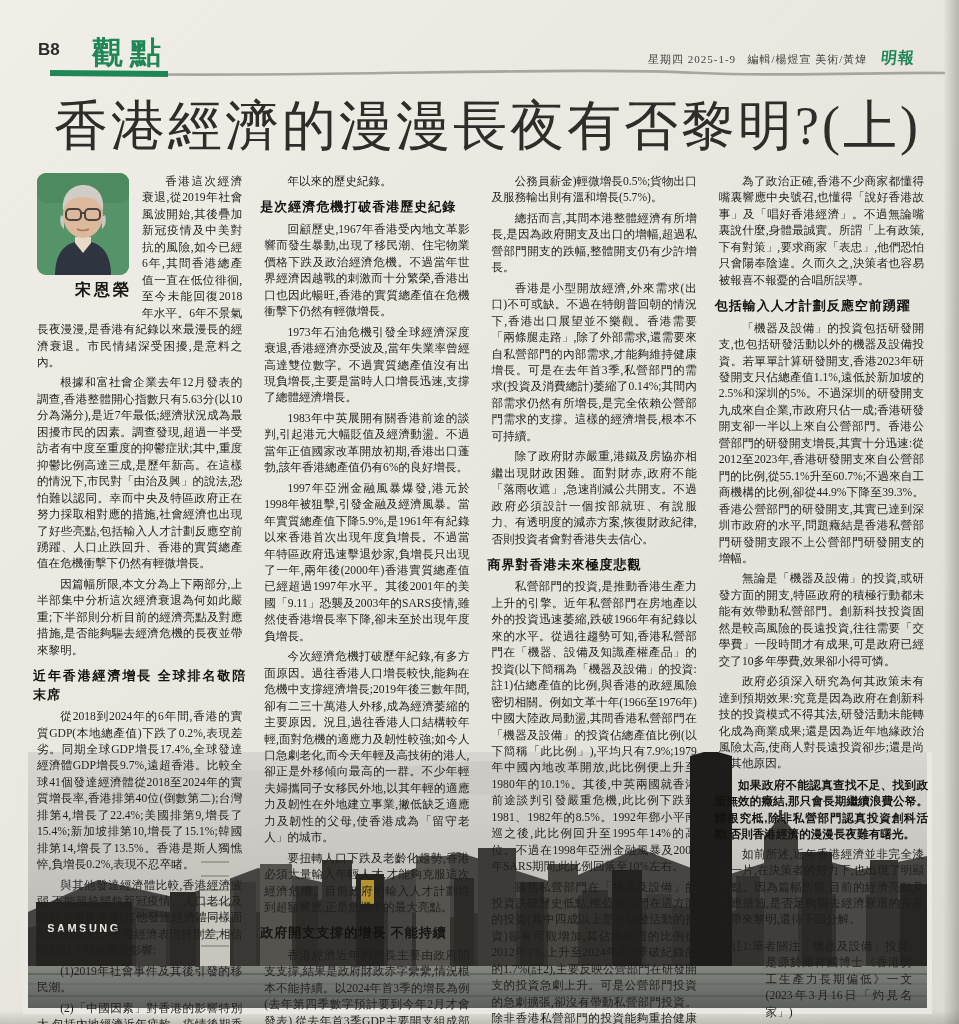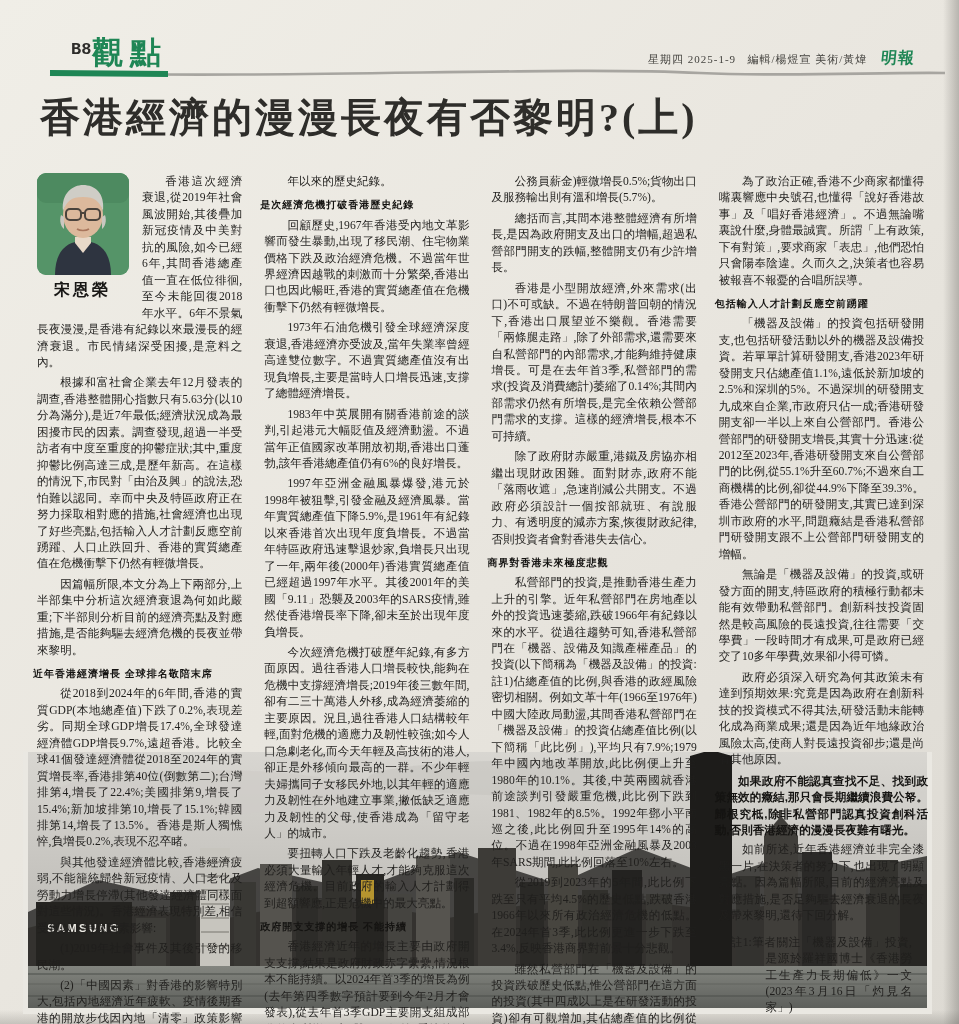--- a/index.html
+++ b/index.html
@@ -17,42 +17,42 @@
     background:linear-gradient(to right,rgba(0,0,0,0),rgba(90,88,84,.35));
     pointer-events:none;
   }
   .page::before{
     content:"";position:absolute;left:0;right:0;bottom:0;height:14px;
     background:linear-gradient(to bottom,rgba(0,0,0,0),rgba(90,88,84,.25));
     pointer-events:none;
   }
 
   
-  .hdr-pageno{position:absolute;left:71px;top:40px;font-family:Liberation Mono, monospace;font-weight:700;font-size:17px;color:#2d2c2a;z-index:3}
+  .hdr-pageno{position:absolute;left:38px;top:40px;font-family:Liberation Sans, sans-serif;font-weight:700;font-size:17px;color:#2d2c2a;z-index:3}
   .hdr-section{position:absolute;left:92px;top:32px;font-family:"Liberation Sans",sans-serif;font-weight:800;font-size:31px;letter-spacing:7px;color:#1f8655;z-index:3}
   .hdr-meta{position:absolute;right:44px;top:48px;font-size:11px;color:#44433f;z-index:3;letter-spacing:1px;white-space:nowrap}
   .hdr-masthead{display:inline-block;margin-left:10px;font-weight:800;font-size:16px;color:#1f8655;transform:skewX(-6deg);letter-spacing:1px}
   .hdr-rule{position:absolute;left:0;top:64px;width:959px;height:18px;z-index:2}
 
   
   .headline{
-    position:absolute;left:40px;top:90px;width:900px;z-index:3;
-    font-size:40px;font-weight:700;letter-spacing:3px;color:#2e2d2a;white-space:nowrap;
+    position:absolute;left:54px;top:90px;width:900px;z-index:3;
+    font-size:54px;font-weight:400;letter-spacing:3px;color:#2e2d2a;white-space:nowrap;
   }
 
   
   .cols{position:absolute;left:33px;right:31px;top:170px;display:flex;gap:14px;z-index:2}
   .col{flex:1 1 0;min-width:0;font-size:11.6px;line-height:1.42;text-align:justify;color:#201f1d}
   .blk-p{margin:4px;text-indent:2em}
   .blk-pb{margin:0;text-indent:2em;font-weight:700;font-family:"Liberation Sans",sans-serif;color:#141311}
-  .blk-h{font-family:"Liberation Sans",sans-serif;font-size:10px;font-weight:800;margin:8px 0 5px;text-indent:0;color:#141311;letter-spacing:1px}
+  .blk-h{font-family:"Liberation Sans",sans-serif;font-size:13px;font-weight:800;margin:8px 0 5px;text-indent:0;color:#141311;letter-spacing:1px}
   .blk-note{margin:10px 16px 0;padding-left:3em;text-indent:-3em}
 
   
-  .author{float:left;width:99px;margin:3px 10px 5px 0;text-align:center}
+  .author{float:left;width:99px;margin:3px 10px 5px 0;text-align:right}
   .author-photo{width:92px;height:102px;border-radius:9px;display:block;margin:0 auto;background:#57996f}
   .author-name{font-family:"Liberation Sans",sans-serif;font-weight:800;font-size:16px;letter-spacing:3px;margin-top:4px;color:#181715}
 
   
   .photo{
     position:absolute;left:23px;top:752px;width:899px;height:256px;z-index:1;
     border-left:5px solid #eae8e2;border-right:5px solid #eae8e2;border-bottom:6px solid #eae8e2;
     box-sizing:content-box;
   }
   .photo svg{display:block;width:100%;height:100%}
@@ -116,21 +116,20 @@
         <h3 class="blk-h">政府開支支撐的增長 不能持續</h3>
         <p class="blk-p">香港經濟近年的增長主要由政府開支支撐,結果是政府財政赤字纍纍,情況根本不能持續。以2024年首3季的增長為例(去年第四季數字預計要到今年2月才會發表),從去年首3季GDP主要開支組成部分的實質增長率(與2023年首3季比較)來分析,其間私營部門的投資及消費全面萎縮(分別萎縮4%及0.6%);公營部門投資(主要是基建開支)大幅增長15%,政府消費(主要是</p>
       </div>
     <div class="col">
         <p class="blk-p">公務員薪金)輕微增長0.5%;貨物出口及服務輸出則有溫和增長(5.7%)。</p>
         <p class="blk-p">總括而言,其間本港整體經濟有所增長,是因為政府開支及出口的增幅,超過私營部門開支的跌幅,整體開支仍有少許增長。</p>
         <p class="blk-p">香港是小型開放經濟,外來需求(出口)不可或缺。不過在特朗普回朝的情況下,香港出口展望並不樂觀。香港需要「兩條腿走路」,除了外部需求,還需要來自私營部門的內部需求,才能夠維持健康增長。可是在去年首3季,私營部門的需求(投資及消費總計)萎縮了0.14%;其間內部需求仍然有所增長,是完全依賴公營部門需求的支撐。這樣的經濟增長,根本不可持續。</p>
         <p class="blk-p">除了政府財赤嚴重,港鐵及房協亦相繼出現財政困難。面對財赤,政府不能「落雨收遮」,急速削減公共開支。不過政府必須設計一個按部就班、有說服力、有透明度的減赤方案,恢復財政紀律,否則投資者會對香港失去信心。</p>
         <h3 class="blk-h">商界對香港未來極度悲觀</h3>
         <p class="blk-p">私營部門的投資,是推動香港生產力上升的引擎。近年私營部門在房地產以外的投資迅速萎縮,跌破1966年有紀錄以來的水平。從過往趨勢可知,香港私營部門在「機器、設備及知識產權產品」的投資(以下簡稱為「機器及設備」的投資:註1)佔總產值的比例,與香港的政經風險密切相關。例如文革十年(1966至1976年)中國大陸政局動盪,其間香港私營部門在「機器及設備」的投資佔總產值比例(以下簡稱「此比例」),平均只有7.9%;1979年中國內地改革開放,此比例便上升至1980年的10.1%。其後,中英兩國就香港前途談判引發嚴重危機,此比例下跌到1981、1982年的8.5%。1992年鄧小平南巡之後,此比例回升至1995年14%的高位。不過在1998年亞洲金融風暴及2003年SARS期間,此比例回落至10%左右。</p>
-        <p class="blk-p">從2019到2023年的5年間,此比例下跌至只有平均4.5%的歷史低點,跌破香港1966年以來所有政治經濟危機的低點。在2024年首3季,此比例更進一步下跌至3.4%,反映香港商界對前景十分悲觀。</p>
         <p class="blk-p">雖然私營部門在「機器及設備」的投資跌破歷史低點,惟公營部門在這方面的投資(其中四成以上是在研發活動的投資)卻有可觀增加,其佔總產值的比例從2012年1%,上升至2024年首3季破紀錄的的1.7%(註2),主要反映公營部門在研發開支的投資急劇上升。可是公營部門投資的急劇擴張,卻沒有帶動私營部門投資。除非香港私營部門的投資能夠重拾健康增長,否則本港經濟的漫漫長夜不會出現黎明。</p>
       </div>
     <div class="col">
         <p class="blk-p">為了政治正確,香港不少商家都懂得嘴裏響應中央號召,也懂得「說好香港故事」及「唱好香港經濟」。不過無論嘴裏說什麼,身體最誠實。所謂「上有政策,下有對策」,要求商家「表忠」,他們恐怕只會陽奉陰違。久而久之,決策者也容易被報喜不報憂的合唱所誤導。</p>
         <h3 class="blk-h">包括輸入人才計劃反應空前踴躍</h3>
         <p class="blk-p">「機器及設備」的投資包括研發開支,也包括研發活動以外的機器及設備投資。若單單計算研發開支,香港2023年研發開支只佔總產值1.1%,遠低於新加坡的2.5%和深圳的5%。不過深圳的研發開支九成來自企業,市政府只佔一成;香港研發開支卻一半以上來自公營部門。香港公營部門的研發開支增長,其實十分迅速:從2012至2023年,香港研發開支來自公營部門的比例,從55.1%升至60.7%;不過來自工商機構的比例,卻從44.9%下降至39.3%。香港公營部門的研發開支,其實已達到深圳市政府的水平,問題癥結是香港私營部門研發開支跟不上公營部門研發開支的增幅。</p>
         <p class="blk-p">無論是「機器及設備」的投資,或研發方面的開支,特區政府的積極行動都未能有效帶動私營部門。創新科技投資固然是較高風險的長遠投資,往往需要「交學費」一段時間才有成果,可是政府已經交了10多年學費,效果卻小得可憐。</p>
         <p class="blk-p">政府必須深入研究為何其政策未有達到預期效果:究竟是因為政府在創新科技的投資模式不得其法,研發活動未能轉化成為商業成果;還是因為近年地緣政治風險太高,使商人對長遠投資卻步;還是尚有其他原因。</p>
         <p class="blk-pb">如果政府不能認真查找不足、找到政策無效的癥結,那只會長期繼續浪費公帑。歸根究柢,除非私營部門認真投資創科活動,否則香港經濟的漫漫長夜難有曙光。</p>
         <p class="blk-p">如前所述,近年香港經濟並非完全漆黑一片,在決策者的努力下,也出現了明顯亮點。因為篇幅所限,目前的經濟亮點及對應措施,是否足夠驅去經濟衰退的長夜及帶來黎明,還待下回分解。</p>

